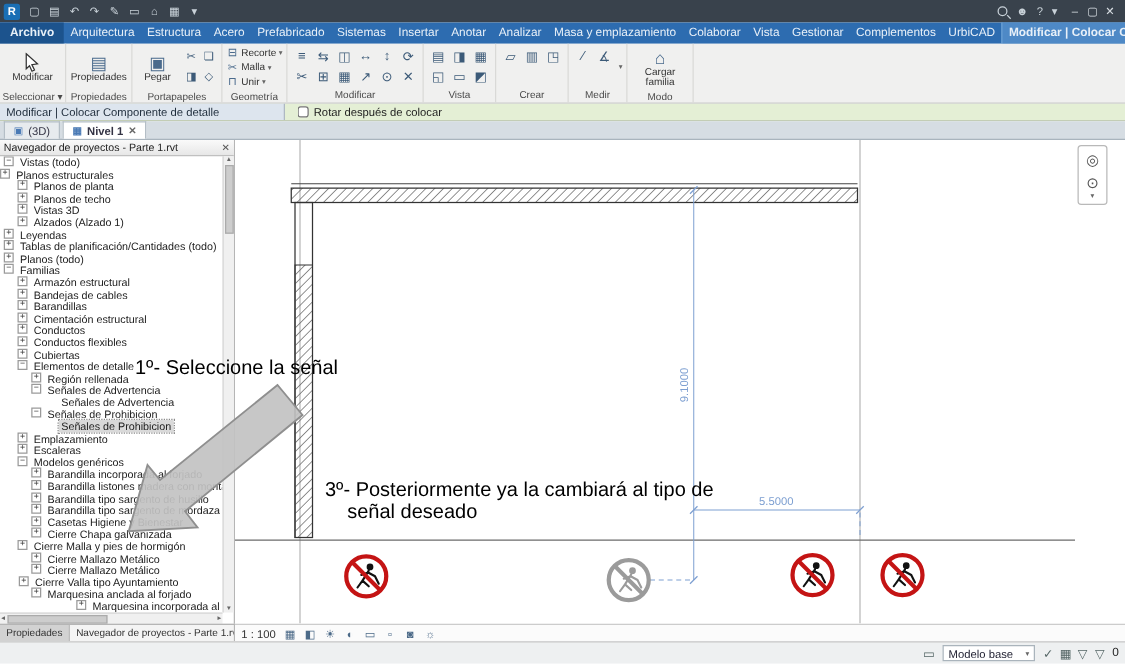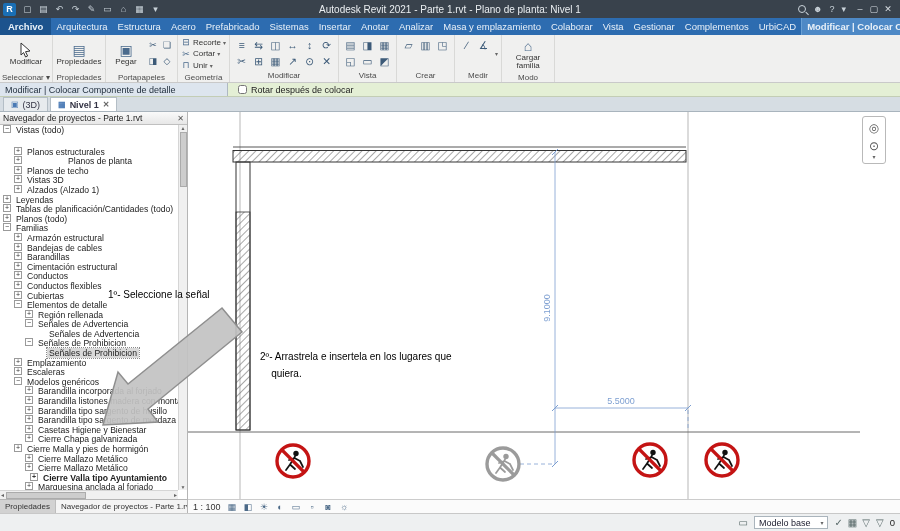--- a/index.html
+++ b/index.html
@@ -71,21 +71,21 @@
 #hscroll .sb-right{margin-left:auto;}
 
 #canvas{position:absolute;left:188px;top:0;width:712px;height:387px;background:#fff;overflow:hidden;}
 #drawing{position:absolute;left:0;top:0;}
 #navbar{position:absolute;right:14px;top:4px;width:24px;background:rgba(255,255,255,.95);border:1px solid #b9b9b9;border-radius:3px;display:flex;flex-direction:column;align-items:center;padding:2px 0;}
 .navbtn{width:20px;height:18px;display:flex;align-items:center;justify-content:center;font-size:12px;color:#555;}
 .navdd{font-size:6px;color:#666;height:6px;line-height:5px;}
 
 #overlay{position:absolute;left:0;top:0;width:900px;height:387px;pointer-events:none;z-index:5;}
 #overlay svg{position:absolute;left:0;top:0;}
-.step{position:absolute;font-size:10px;color:#000;white-space:pre-wrap;line-height:17px;}
+.step{position:absolute;font-size:16px;color:#000;white-space:pre-wrap;line-height:17px;}
 #step1{left:108px;top:174px;}
 #step2{left:260px;top:236px;}
 #step3{left:260px;top:272px;}
 
 
 #bottom-strip{position:absolute;top:499px;left:0;width:900px;height:14px;}
 #panel-tabs{position:absolute;left:0;top:0;width:188px;height:14px;background:#dcdcdc;display:flex;border-right:1px solid #b5b5b5;border-top:1px solid #b5b5b5;overflow:hidden;}
 .ptab{padding:0 5px;font-size:8px;display:flex;align-items:center;color:#333;border-right:1px solid #bdbdbd;background:#d2d2d2;white-space:nowrap;}
 .ptab.active{background:#f4f4f4;}
 #viewbar{position:absolute;left:188px;top:0;width:712px;height:14px;background:#fbfbfb;border-top:1px solid #ccc;display:flex;align-items:center;gap:5px;padding-left:5px;font-size:9px;color:#333;}
@@ -108,21 +108,20 @@
       <span class="qicon">▢</span>
       <span class="qicon">▤</span>
       <span class="qicon">↶</span>
       <span class="qicon">↷</span>
       <span class="qicon">✎</span>
       <span class="qicon">▭</span>
       <span class="qicon">⌂</span>
       <span class="qicon">▦</span>
       <span class="qicon">▾</span>
     </div>
-  <div id="title-text">Autodesk Revit 2021 - Parte 1.rvt - Plano de planta: Nivel 1</div>
   <div id="title-right">
     <span class="search-glass"></span>
     <span class="ricon">☻</span>
     <span class="ricon">?</span>
     <span class="ricon">▾</span>
     <span id="win-controls" style="display:flex">
         <span class="wbtn">–</span>
         <span class="wbtn">▢</span>
         <span class="wbtn">✕</span>
       </span>
@@ -177,21 +176,21 @@
 
   <div class="panel">
     <div class="pbody" style="flex-direction:column;gap:1px" id="geo-rows">
         <div class="grow">
           <span class="gi">⊟</span>
           <span>Recorte</span>
           <span class="dd">▾</span>
         </div>
         <div class="grow">
           <span class="gi">✂</span>
-          <span>Cortar</span>
+          <span>Malla</span>
           <span class="dd">▾</span>
         </div>
         <div class="grow">
           <span class="gi">⊓</span>
           <span>Unir</span>
           <span class="dd">▾</span>
         </div>
       </div>
     <div class="plabel">Geometría</div>
   </div>
@@ -288,25 +287,25 @@
   <div id="browser">
     <div id="browser-header">
       <span>Navegador de proyectos - Parte 1.rvt</span>
       <span class="bclose">✕</span>
     </div>
     <div id="tree">
         <div class="trow" style="padding-left: 3px;">
           <span class="exp">−</span>
           <span class="tlabel">Vistas (todo)</span>
         </div>
-        <div class="trow" style="padding-left: 14px; margin-top: 12px;">
+        <div class="trow" style="padding-left: 0;">
           <span class="exp">+</span>
           <span class="tlabel">Planos estructurales</span>
         </div>
-        <div class="trow" style="padding-left: 14px; gap: 41px;">
+        <div class="trow" style="padding-left: 14px;">
           <span class="exp">+</span>
           <span class="tlabel">Planos de planta</span>
         </div>
         <div class="trow" style="padding-left: 14px;">
           <span class="exp">+</span>
           <span class="tlabel">Planos de techo</span>
         </div>
         <div class="trow" style="padding-left: 14px;">
           <span class="exp">+</span>
           <span class="tlabel">Vistas 3D</span>
@@ -424,21 +423,21 @@
           <span class="tlabel">Cierre Malla y pies de hormigón</span>
         </div>
         <div class="trow" style="padding-left: 25px;">
           <span class="exp">+</span>
           <span class="tlabel">Cierre Mallazo Metálico</span>
         </div>
         <div class="trow" style="padding-left: 25px;">
           <span class="exp">+</span>
           <span class="tlabel">Cierre Mallazo Metálico</span>
         </div>
-        <div class="trow" style="padding-left: 30px; font-weight: bold;">
+        <div class="trow" style="padding-left: 15px;">
           <span class="exp">+</span>
           <span class="tlabel">Cierre Valla tipo Ayuntamiento</span>
         </div>
         <div class="trow" style="padding-left: 25px;">
           <span class="exp">+</span>
           <span class="tlabel">Marquesina anclada al forjado</span>
         </div>
         <div class="trow" style="padding-left: 25px; margin-left: 36px;">
           <span class="exp">+</span>
           <span class="tlabel">Marquesina incorporada al forjado</span>
@@ -520,22 +519,22 @@
       <div class="navbtn">⊙</div>
       <div class="navdd">▾</div>
     </div>
   </div>
 
   <div id="overlay">
     <svg width="900" height="387" viewBox="0 0 900 387">
       <polygon points="222,196 128,272 118,260 103,313 158,310 148,297 242,220" fill="#c2c2c2" fill-opacity="0.92" stroke="#8f8f8f" stroke-width="1.5"></polygon>
     </svg>
     <div class="step" id="step1">1º- Seleccione la señal</div>
-    <div class="step" id="step2">2º- Arrastrela e insertela en los lugares que
-    quiera.</div>
+    <div class="step" id="step3">3º- Posteriormente ya la cambiará al tipo de
+    señal deseado</div>
   </div>
 </div>
 
 <div id="bottom-strip">
   <div id="panel-tabs">
       <div class="ptab">Propiedades</div>
       <div class="ptab active">Navegador de proyectos - Parte 1.rvt</div>
     </div>
   <div id="viewbar">
     <span>1 : 100</span>

